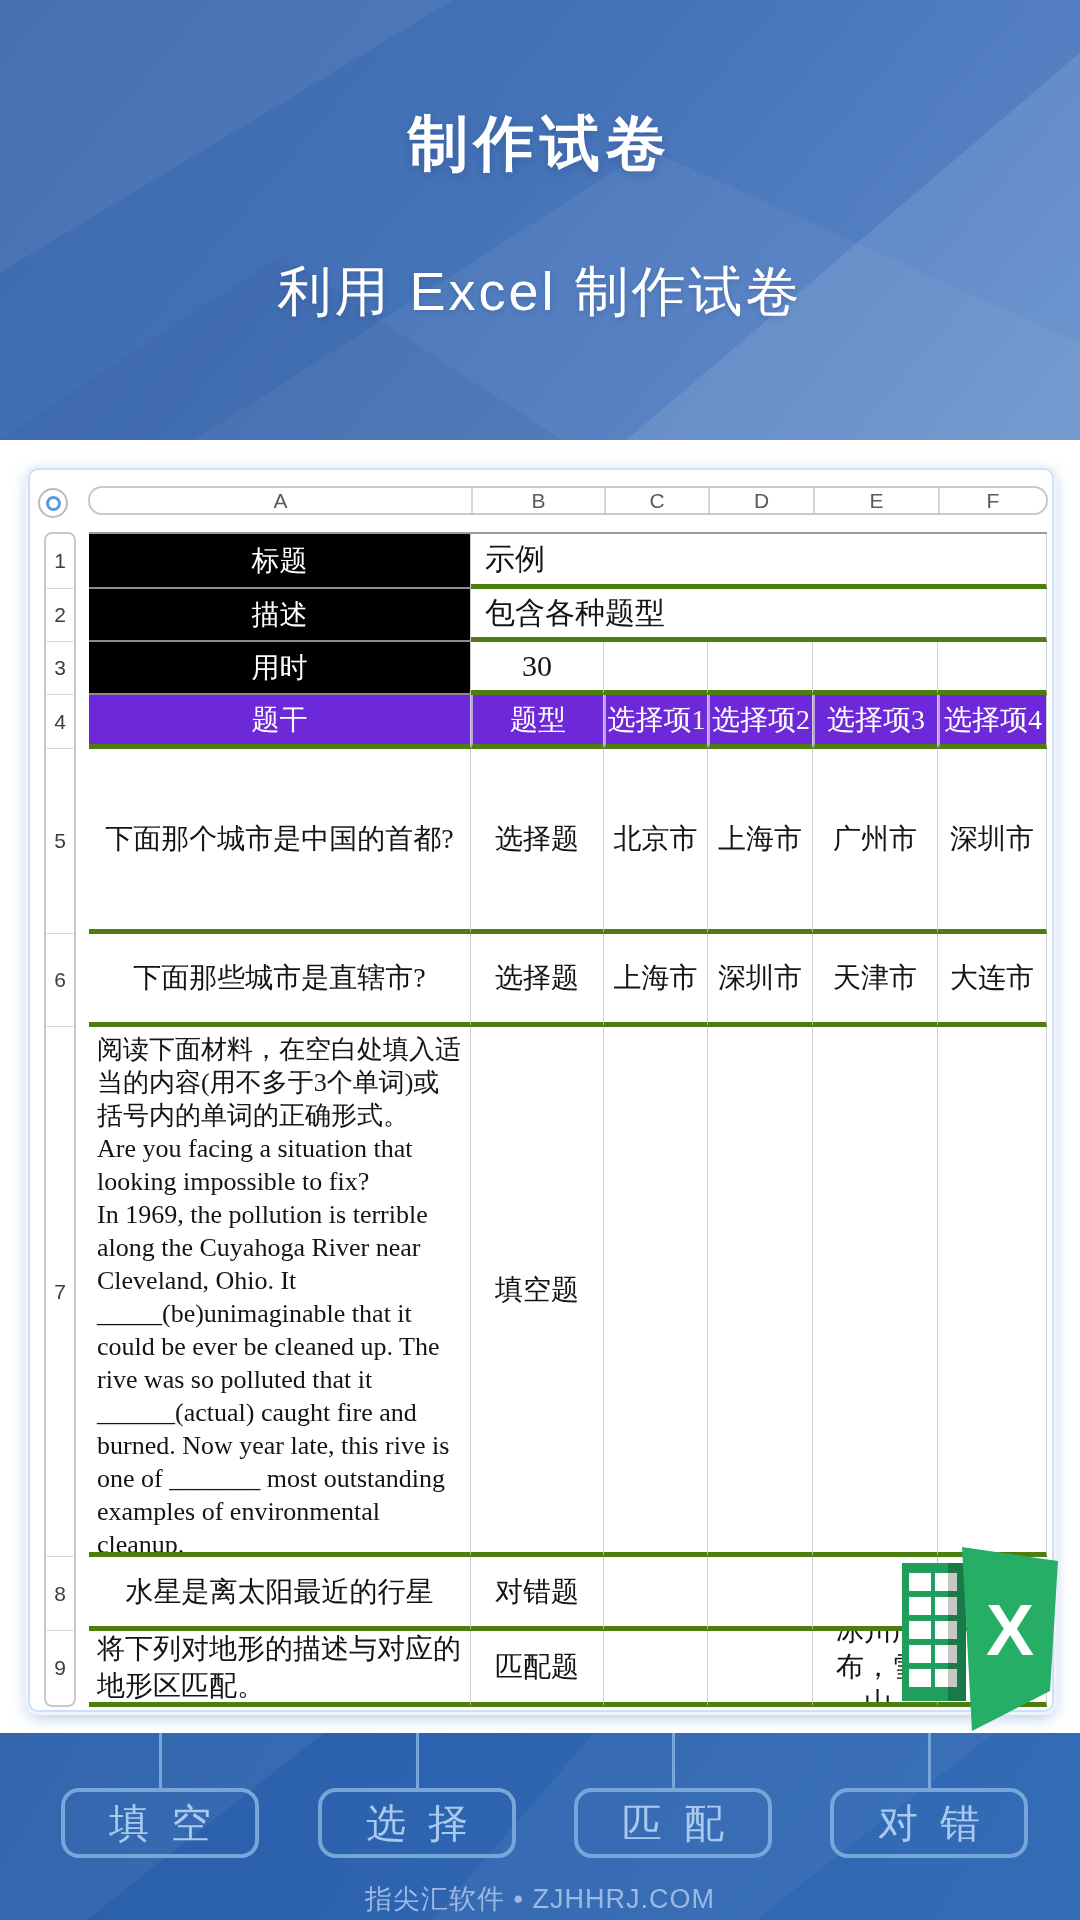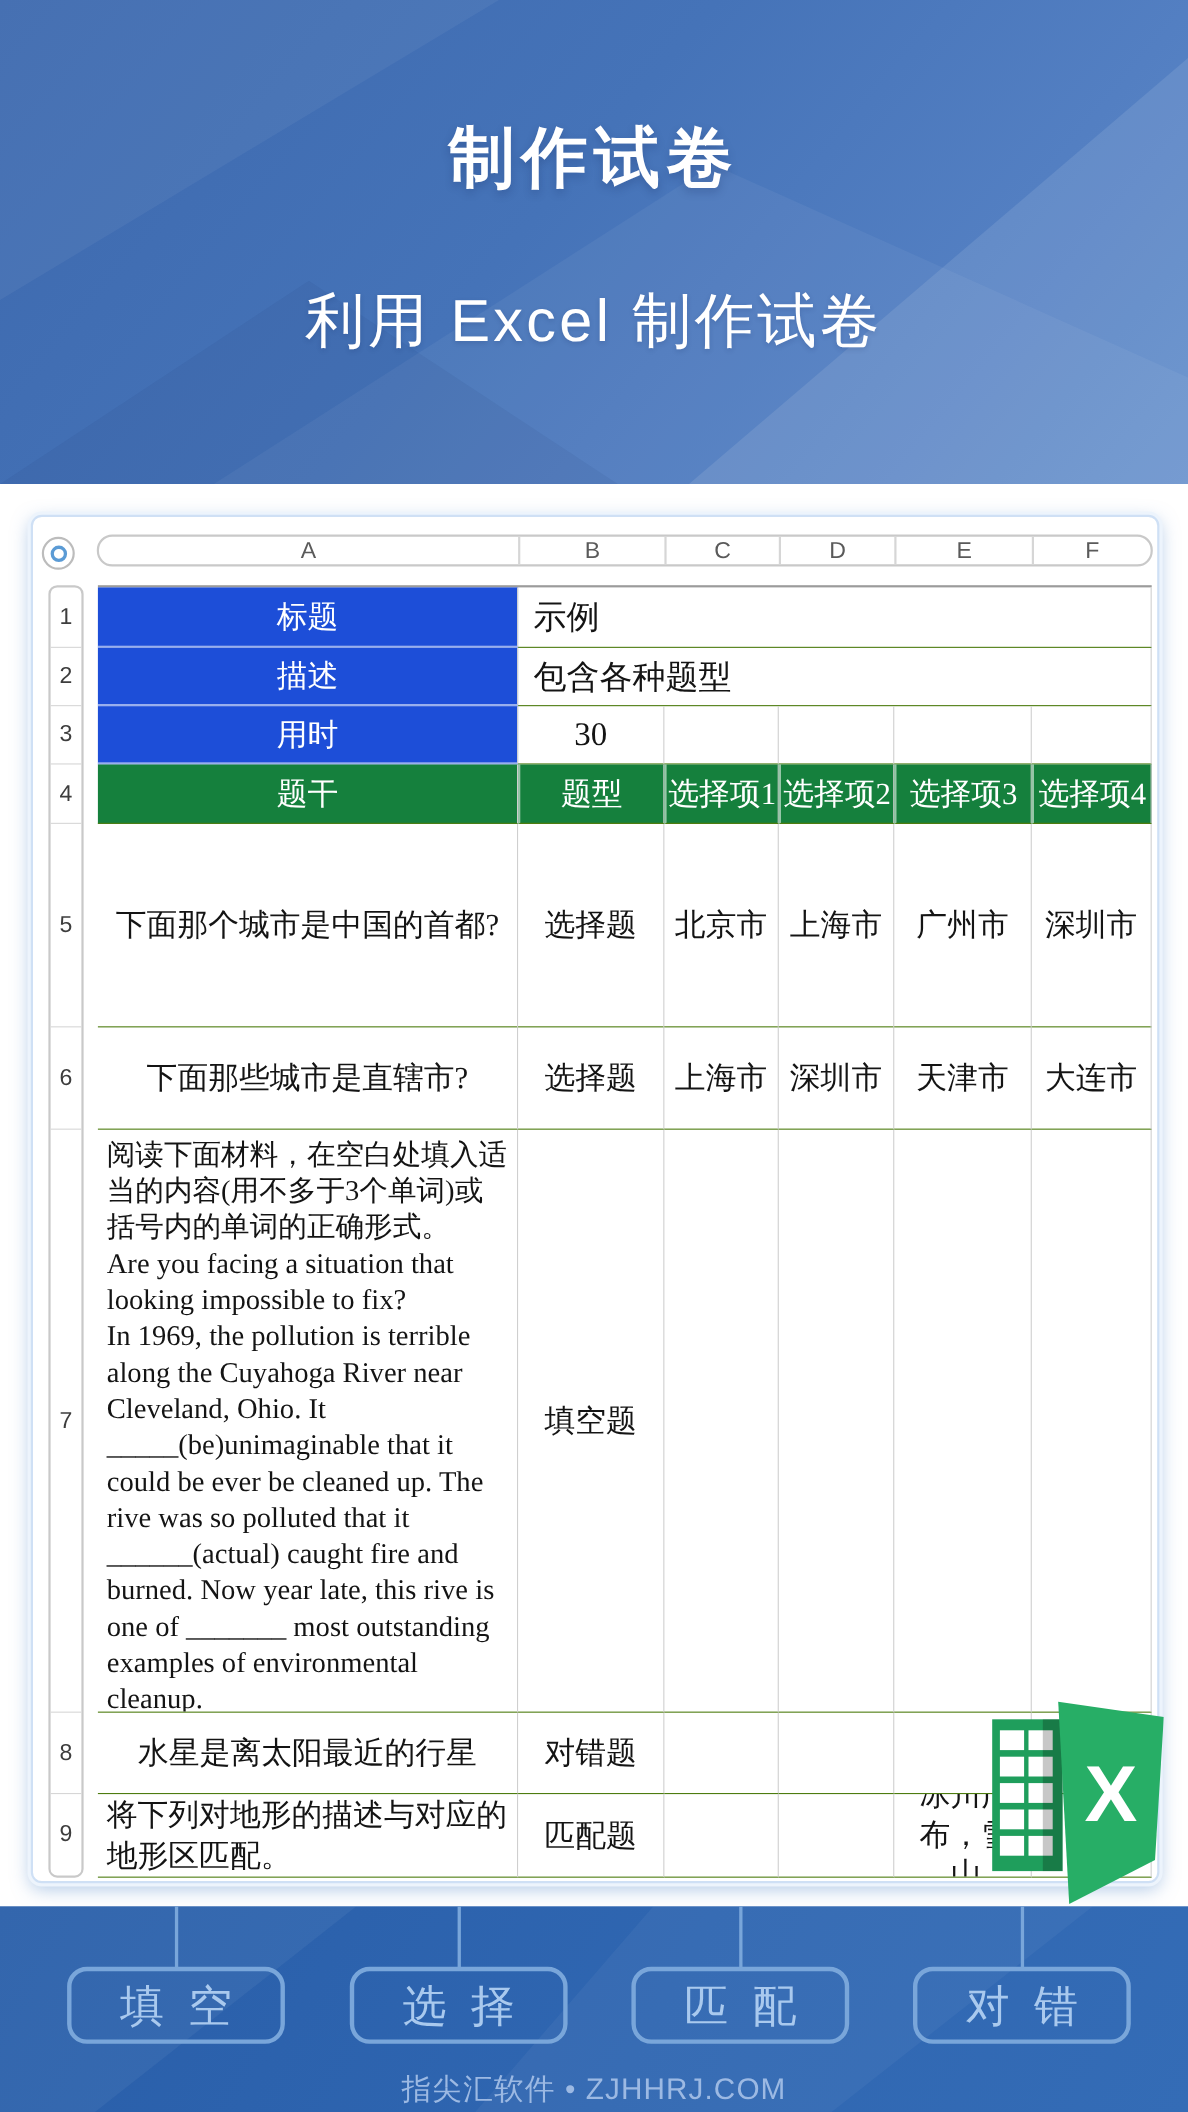--- a/index.html
+++ b/index.html
@@ -69,30 +69,30 @@
   .grid{
     position:absolute;left:59px;top:62px;width:958px;height:1175px;
     display:grid;
     grid-template-columns:382px 133px 104px 105px 125px auto;
     grid-template-rows:55px 53px 53px 54px 185px 93px 530px 74px auto;
     border-top:2px solid #9b9b9b;box-sizing:border-box;
     font-family:"Liberation Serif","DejaVu Serif",serif;
     color:#141414;
   }
   .cell{
-    border-right:1px solid #cfcfcf;border-bottom:1px solid #4d7c0f;
+    border-right:1px solid #cfcfcf;border-bottom:5px solid #4d7c0f;
     box-sizing:border-box;overflow:hidden;
     display:flex;align-items:center;justify-content:center;
     font-size:28px;
   }
   .cell.blue{
-    background:#1d4ed8;color:#ffffff;
+    background:#000000;color:#ffffff;
     border-bottom:2px solid rgba(255,255,255,.55);
   }
-  .cell.hdr{background:#15803d;color:#ffffff;}
+  .cell.hdr{background:#6d28d9;color:#ffffff;}
   .cell.hdr.sep{border-left:2px solid rgba(255,255,255,.55);}
   .cell.val{justify-content:flex-start;padding-left:14px;font-size:30px;}
   .cell.center-val{font-size:30px;}
   .cell.stem-long{
     align-items:flex-start;justify-content:flex-start;text-align:left;
     white-space:pre-line;padding:6px 6px 0 8px;
     font-size:26px;line-height:33px;
   }
   .cell.stem-left{
     justify-content:flex-start;text-align:left;padding:0 6px 0 8px;line-height:37px;

